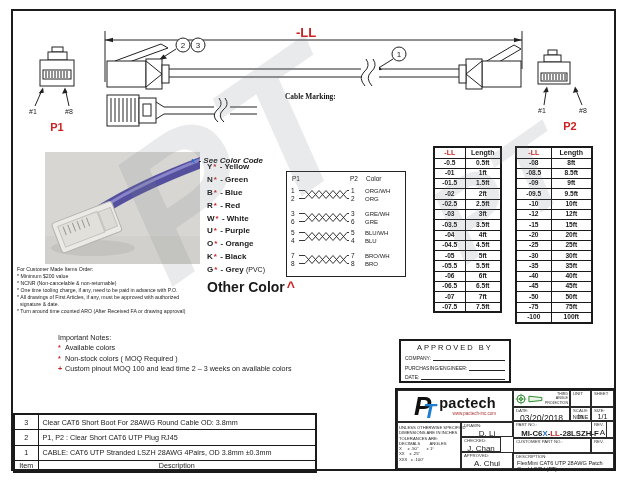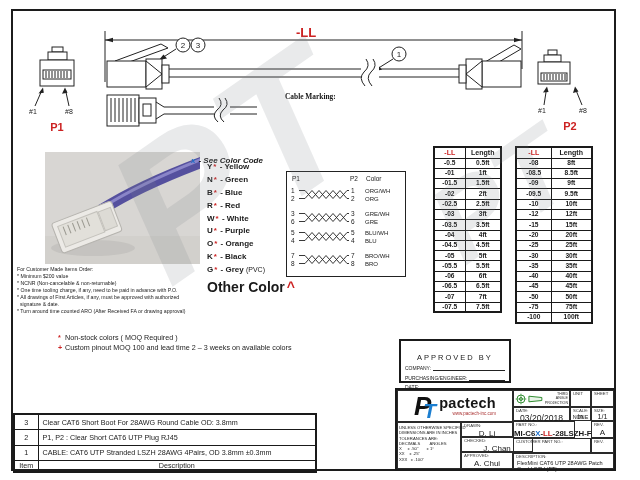--- a/index.html
+++ b/index.html
@@ -62,21 +62,21 @@
   .imp-notes{left:58px;top:333px;font-size:7.2px;line-height:1.45;color:#222;width:350px}
   .imp-item .mark{color:#c22;font-weight:bold;display:inline-block;width:7px}
 
   
   .item-table{position:absolute;left:13px;top:413px;width:304px;border-collapse:collapse;border:2px solid #1a1a1a}
   .item-table td{border:1px solid #1a1a1a;font-size:7.2px;height:15.5px;padding:0 4px}
   .item-table td:first-child{width:24px;text-align:center;padding:0}
   .item-table tfoot td{height:11px;text-align:center;padding:0}
 
   
-  .approved{left:399px;top:339px;width:112px;height:44px;border:2px solid #1a1a1a;padding:12px 4px}
+  .approved{left:399px;top:339px;width:112px;height:44px;border:2px solid #1a1a1a;padding:2px 4px}
   .appr-title{text-align:center;font-size:7.5px;letter-spacing:2px}
   .appr-row{display:flex;align-items:flex-end;font-size:5px;margin-top:3.4px}
   .appr-line{flex:1;border-bottom:1px solid #222;margin-left:2px;height:5px}
 
   
   .tblock{left:395px;top:388px;width:221px;height:83px;border:2px solid #1a1a1a}
   .cell{position:absolute;border:1px solid #2a2a2a}
   .cl{font-size:4.3px;color:#333;line-height:1.1;padding:1px 0 0 2px}
   .logo-cell{left:0;top:0;width:116px;height:32px;display:flex;align-items:center;justify-content:center;gap:3px}
   .logo-p{font-style:italic;font-weight:bold;font-size:26px;line-height:1;color:#101010}
@@ -90,24 +90,24 @@
   .sheet-cell{left:194px;top:0;width:23px;height:17px}
   .mid-val{text-align:center;font-size:7.2px;margin-top:15px}
   .date-cell{left:116px;top:17px;width:57px;height:14px}
   .date-val{text-align:center;font-size:8.6px;margin-top:-1px}
   .scale-cell{left:173px;top:17px;width:21px;height:14px}
   .scale-val{text-align:center;font-size:5.4px}
   .size-cell{left:194px;top:17px;width:23px;height:14px}
   .tol-cell{left:0;top:32px;width:64px;height:47px;padding:2px 1px}
   .tol-cell div{font-size:4.2px;line-height:1.25;white-space:pre;color:#222}
   .drawn-cell{left:64px;top:32px;width:52px;height:15px}
-  .checked-cell{left:64px;top:47px;width:72px;height:15px}
+  .checked-cell{left:64px;top:47px;width:40px;height:15px}
   .apprv-cell{left:64px;top:62px;width:52px;height:17px}
   .name-val{text-align:center;font-size:8px;margin-top:0}
-  .partno-cell{left:116px;top:31px;width:62px;height:17px}
+  .partno-cell{left:116px;top:31px;width:94px;height:17px}
   .partno-val{text-align:center;font-size:7.8px;font-weight:bold;margin-top:1px;white-space:nowrap}
   .rev-cell{left:194px;top:31px;width:23px;height:17px}
   .rev-val{text-align:center;font-size:8px}
   .cust-cell{left:116px;top:48px;width:78px;height:15px}
   .rev2-cell{left:194px;top:48px;width:23px;height:15px}
   .desc-cell{left:116px;top:63px;width:101px;height:16px}
   .desc-val{font-size:5.6px;line-height:1.2;padding-left:3px}
 
   
   .wm{position:absolute;font-weight:bold;font-style:italic;color:rgba(125,130,138,.17);transform:rotate(-35deg);pointer-events:none;line-height:1}
@@ -545,22 +545,24 @@
 
 <div style="white-space:pre">* Minimum $200 value</div>
     <div style="white-space:pre">* NCNR (Non-cancelable &amp; non-returnable)</div>
     <div style="white-space:pre">* One time tooling charge, if any, need to be paid in advance with P.O.</div>
     <div style="white-space:pre">* All drawings of First Articles, if any, must be approved with authorized</div>
     <div style="white-space:pre">  signature &amp; date.</div>
     <div style="white-space:pre">* Turn around time counted ARO (After Received FA or drawing approval)</div>
   </div>
 
 <div class="abs imp-notes">
+  <div>Important Notes:</div>
   <div>
 
+      <div class="imp-item"><span class="mark">*</span><span>Available colors</span></div>
 
       <div class="imp-item"><span class="mark">*</span><span>Non-stock colors  ( MOQ Required )</span></div>
 
 
       <div class="imp-item"><span class="mark">+</span><span>Custom pinout MOQ 100 and lead time 2 – 3 weeks on available colors</span></div>
     </div>
 </div>
 
 <table class="item-table">
   <tbody>

